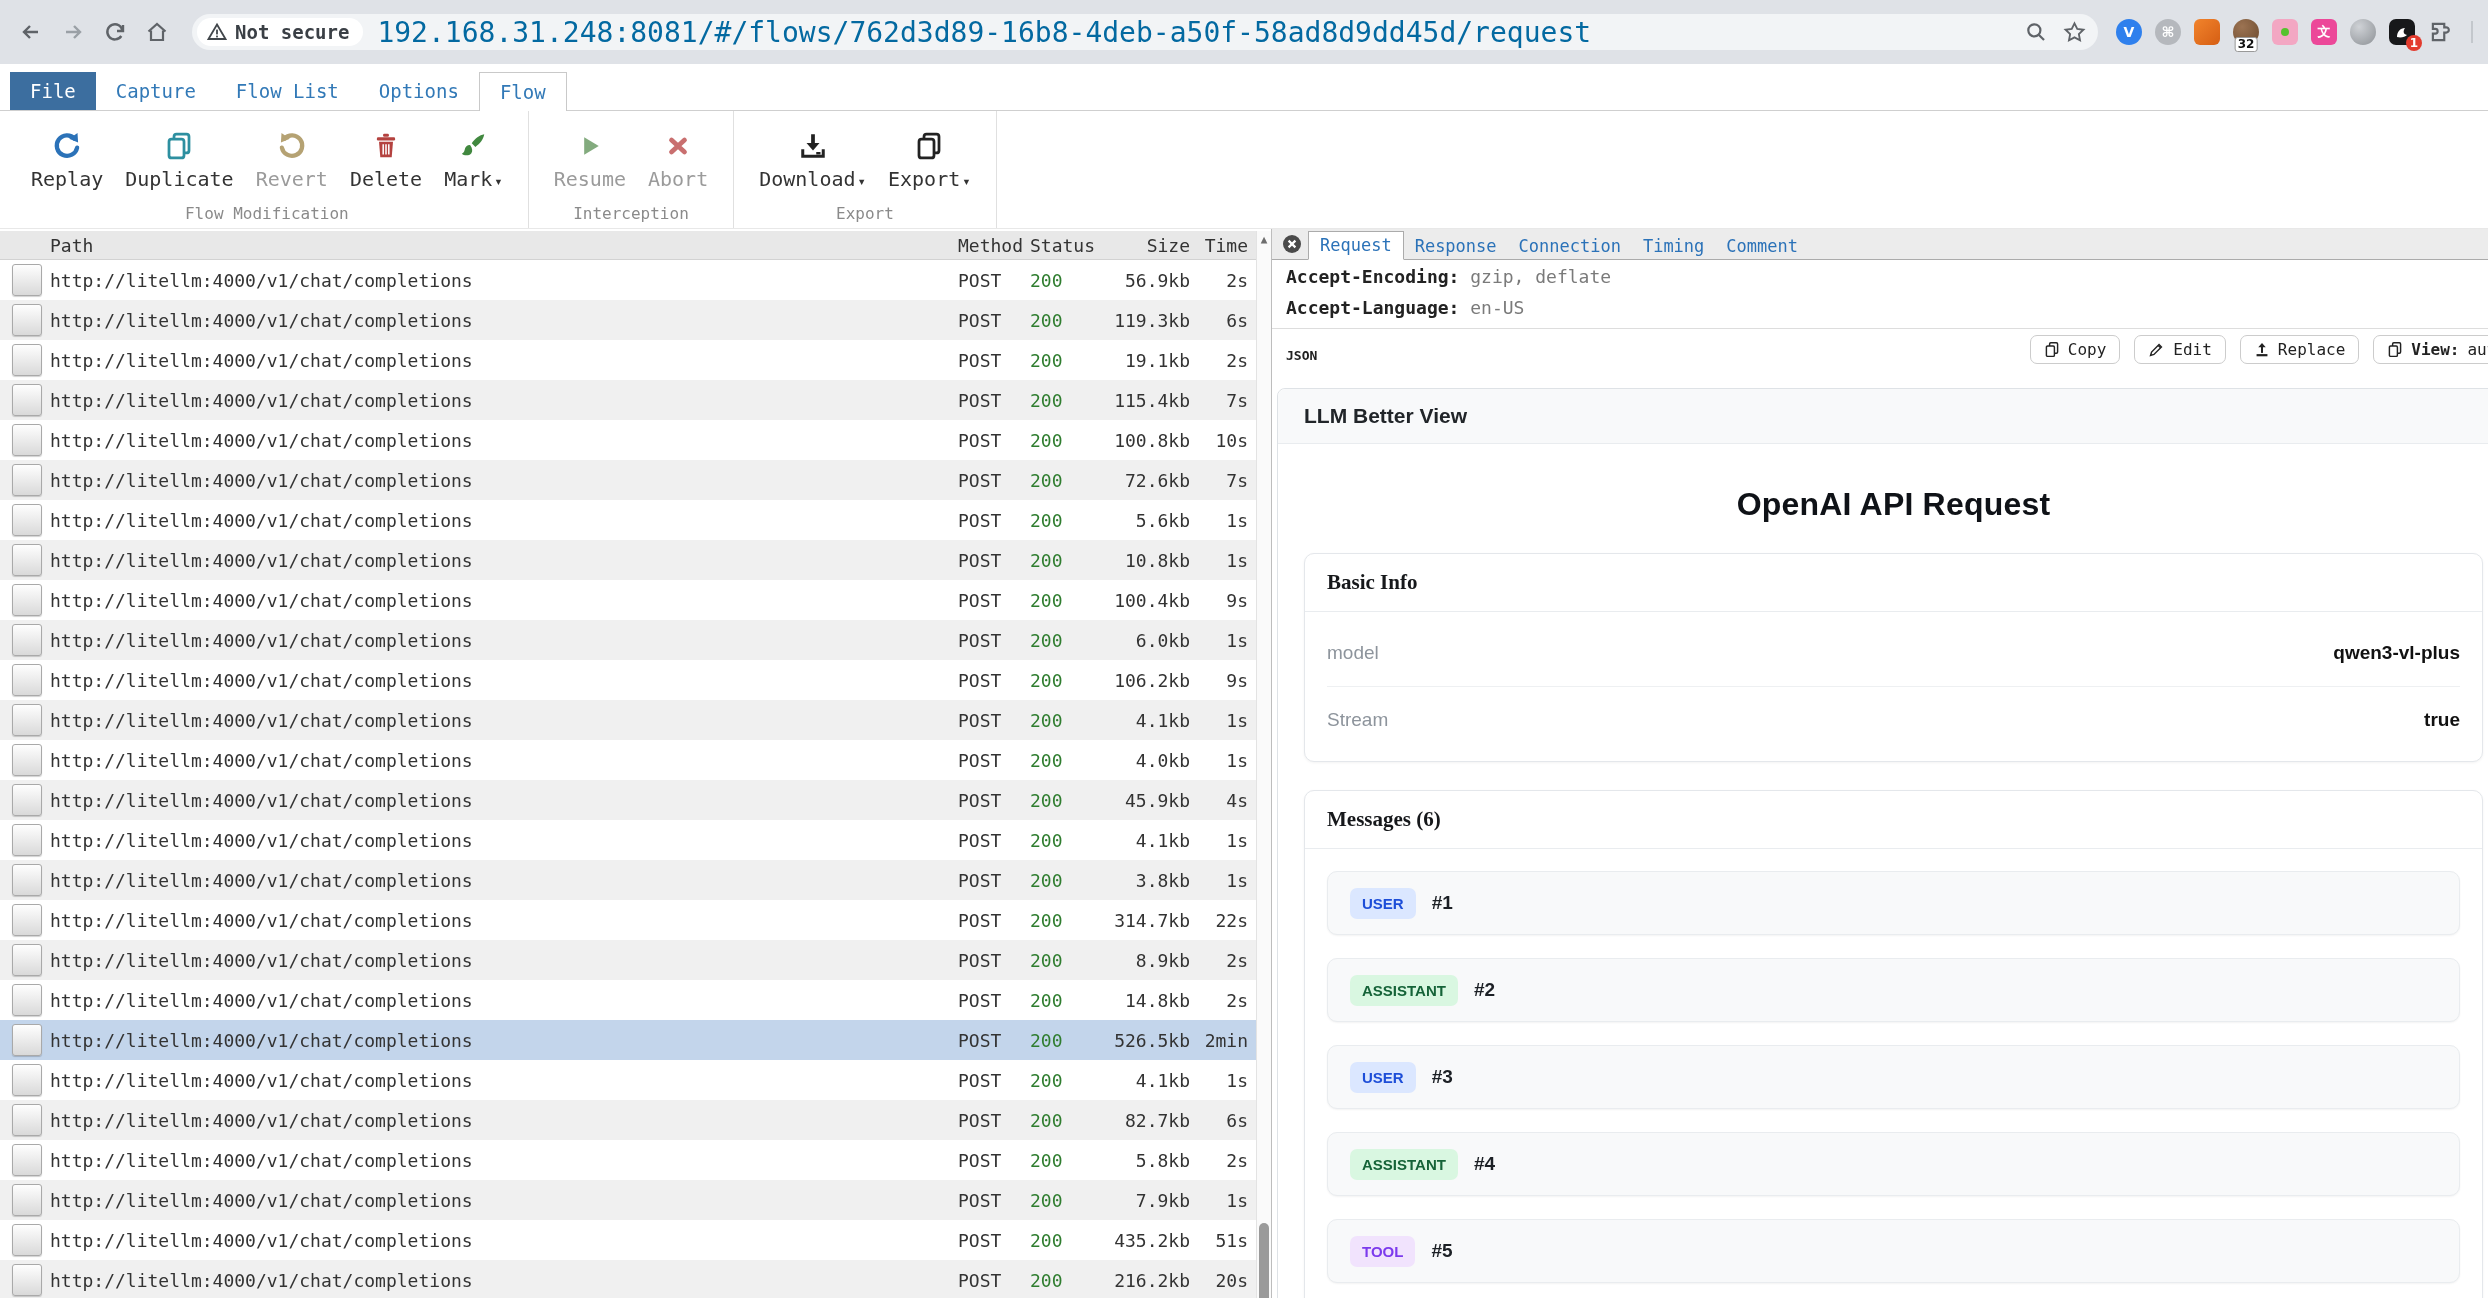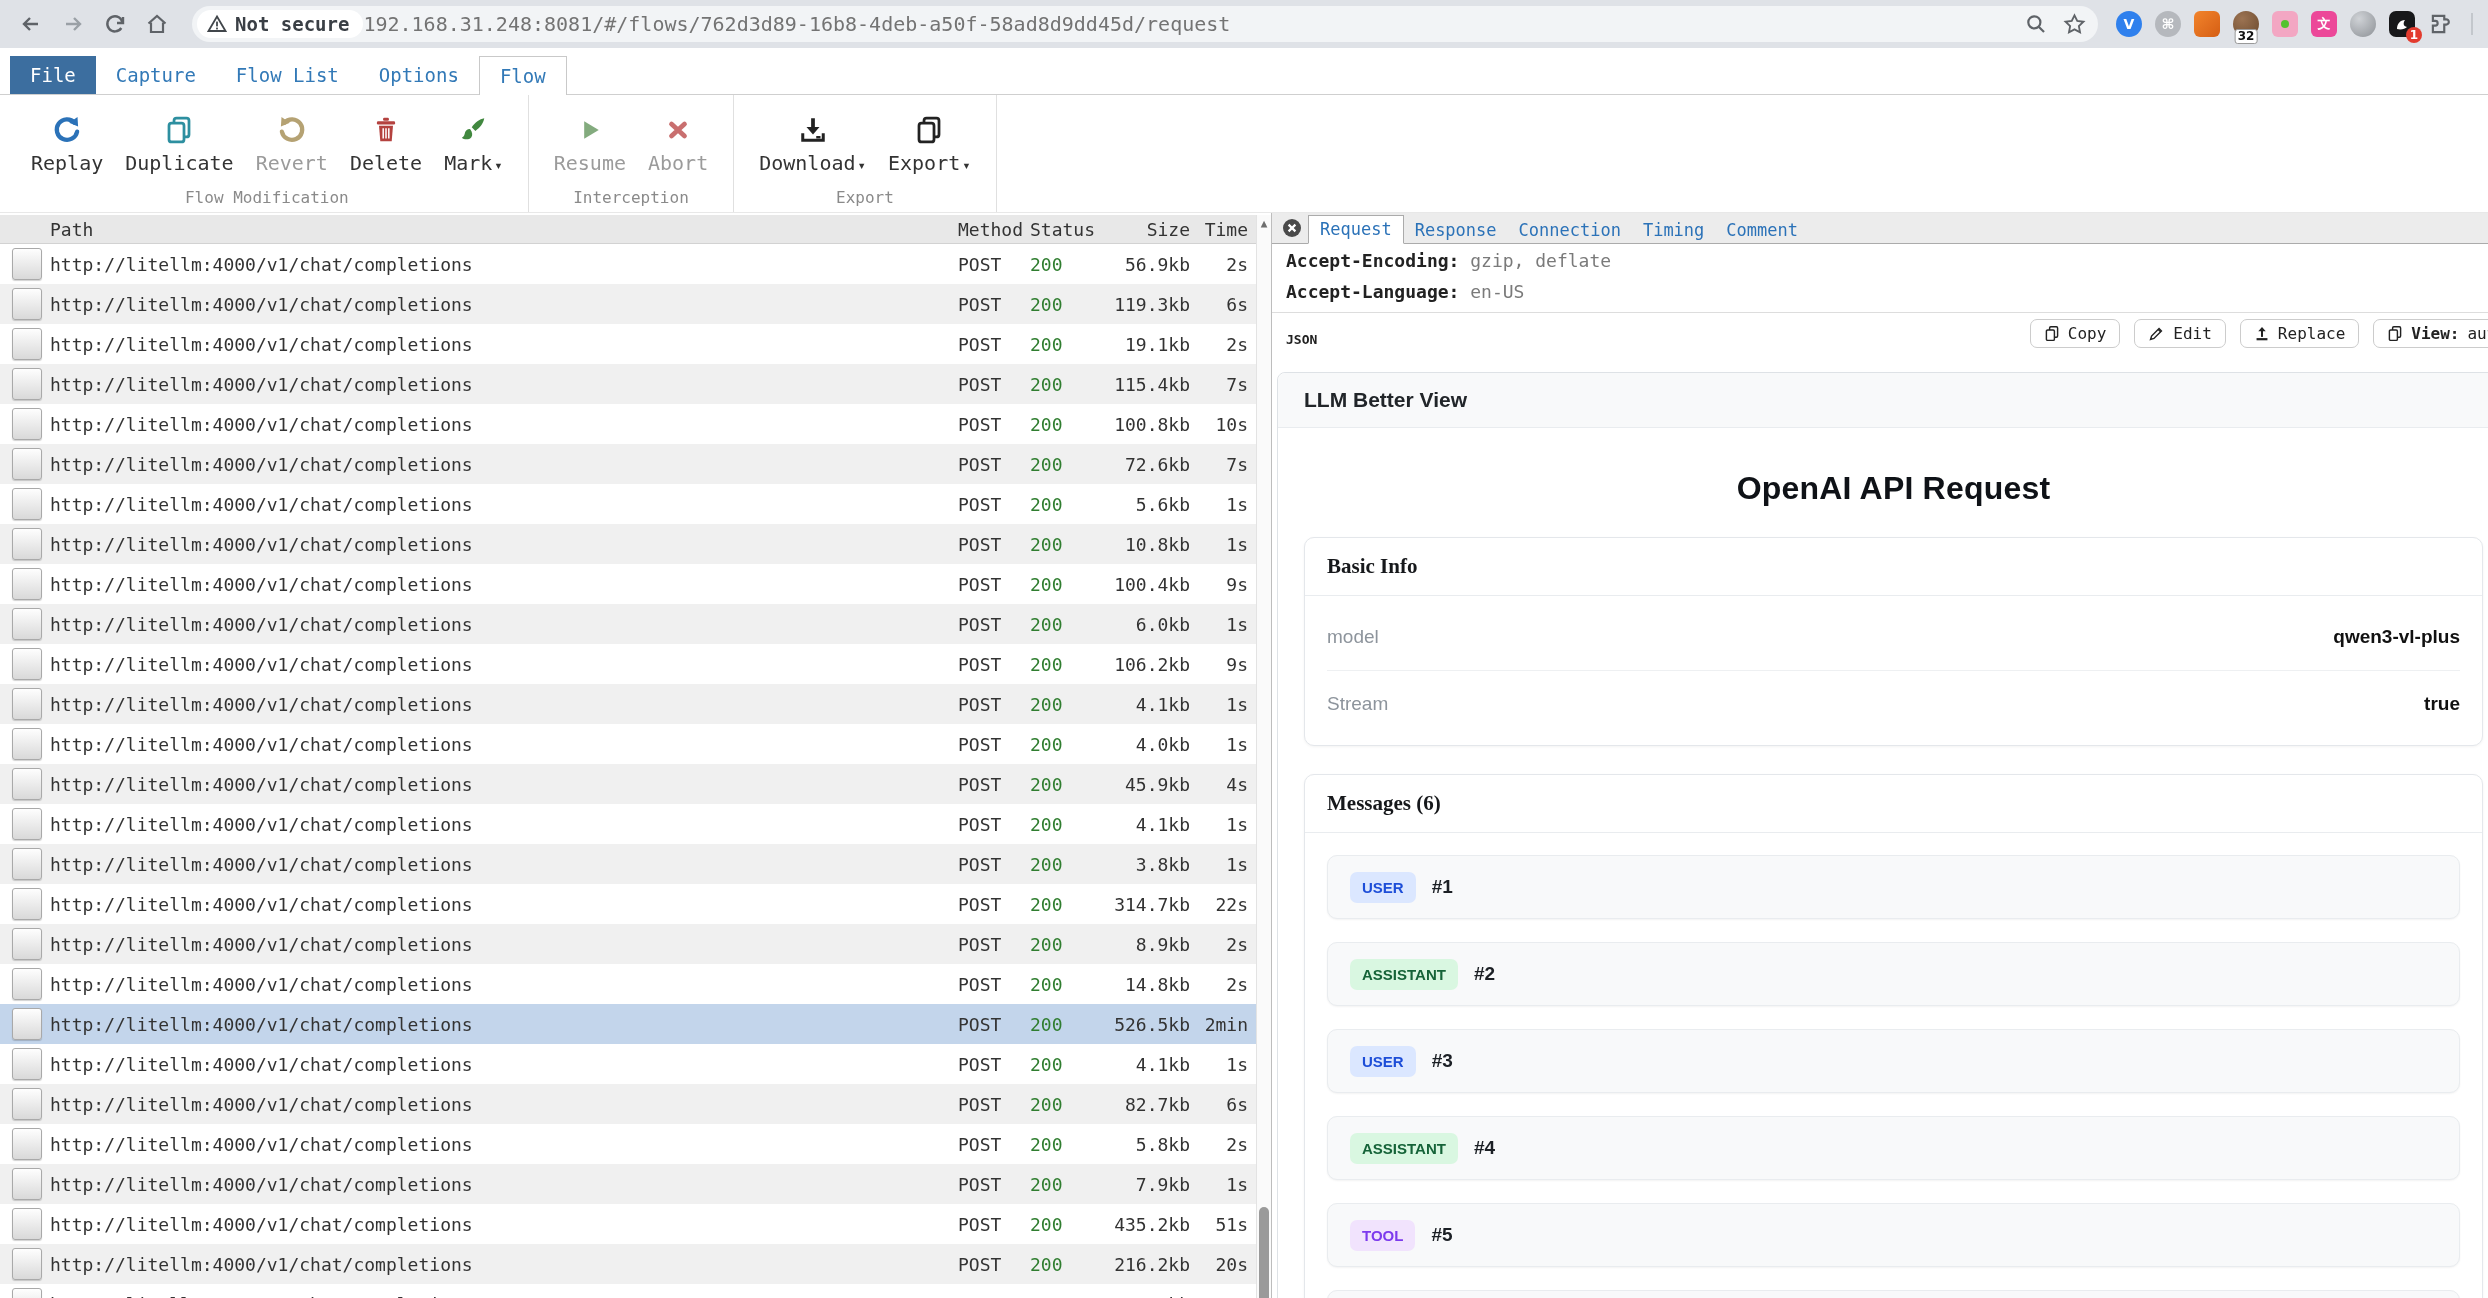--- a/index.html
+++ b/index.html
@@ -1,25 +1,25 @@
 <!DOCTYPE html>
 <html><head>
 <meta charset="utf-8">
 <style>
   * { margin:0; padding:0; box-sizing:border-box; }
   html,body { width:2488px; height:1298px; overflow:hidden; background:#fff;
     font-family:"DejaVu Sans Mono","Liberation Mono",monospace; }
   .screen { position:relative; width:2488px; height:1298px; }
 
   
-  .browser-bar { height:48px; background:#dfe2e7; display:flex; align-items:center; padding:7px 10px; }
+  .browser-bar { height:64px; background:#dfe2e7; display:flex; align-items:center; padding:7px 10px; }
   .nav-ic { width:34px; height:34px; display:flex; align-items:center; justify-content:center; margin:0 4px; border-radius:50%; flex:0 0 auto; }
   .omnibox { width:1906px; height:36px; background:#f2f4f6; border-radius:18px; display:flex; align-items:center; margin-left:14px; padding:0 12px 0 5px; flex:0 0 auto; }
   .sec-chip { background:#fff; border-radius:14px; height:28px; display:flex; align-items:center; padding:0 14px 0 10px; gap:8px; color:#3a3f45; font-size:19px; font-weight:bold; }
-  .url-text { font-size:20px; color:#737373; white-space:nowrap; overflow:hidden; }
+  .url-text { margin-left:14px; font-size:28px; color:#0369a1; white-space:nowrap; overflow:hidden; }
   .omni-right { margin-left:auto; display:flex; align-items:center; gap:16px; }
   .ext-tray { display:flex; align-items:center; gap:13px; margin-left:18px; flex:0 0 auto; }
   .ext-tile { width:26px; height:26px; border-radius:6px; position:relative; display:flex; align-items:center; justify-content:center; color:#fff; font-size:14px; font-weight:bold; font-family:"DejaVu Sans",sans-serif; flex:0 0 auto;}
   .ext-tile.circle { border-radius:50%; }
   .mini-badge { position:absolute; left:50%; transform:translateX(-50%); bottom:-7px; background:#fff; color:#111; border:1px solid #999; border-radius:3px; font-size:12px; font-weight:bold; line-height:13px; padding:0 2px; }
   .red-badge { position:absolute; right:-7px; bottom:-6px; width:16px; height:16px; background:#e33b2e; border-radius:50%; color:#fff; font-size:12px; line-height:16px; text-align:center; font-weight:bold; }
   .tray-sep { width:2px; height:22px; background:#c3c7cc; margin:0 4px; }
 
   
   .mitm-menu { height:47px; background:#fff; border-bottom:1px solid #cfcfcf; display:flex; align-items:flex-end; padding-left:10px; font-size:19px; }

